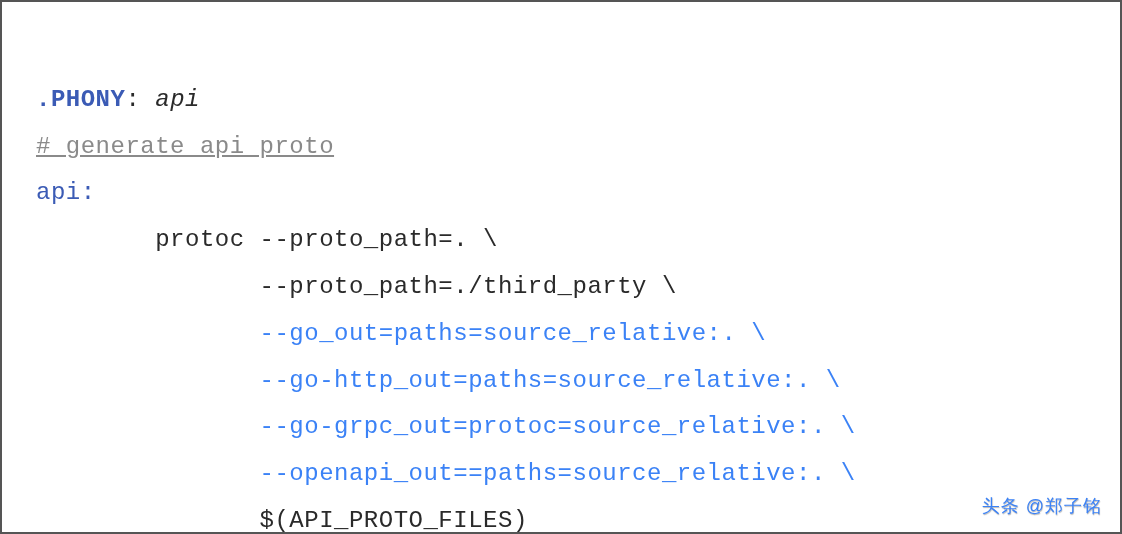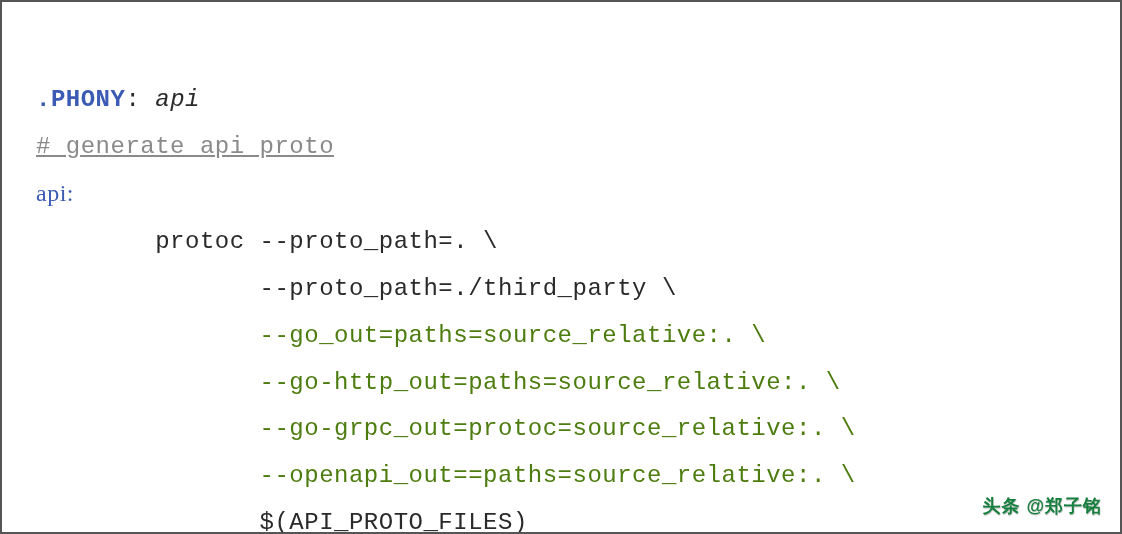--- a/index.html
+++ b/index.html
@@ -12,31 +12,31 @@
     line-height: 1.95;
     padding: 28px 34px;
     position: relative;
     border: 2px solid #555;
     letter-spacing: 0.5px;
   }
   .code-block { white-space: pre; }
   .phony { color: #3b5bb5; font-weight: bold; }
   .phony-val { color: #2a2a2a; font-style: italic; }
   .comment { color: #8a8a8a; text-decoration: underline; }
-  .target { color: #3b5bb5; font-family: Liberation Serif, serif; }
+  .target { color: #3b5bb5; }
   .cmd { color: #2a2a2a; }
-  .flagtxt { color: #4d7c0f; }
+  .flagtxt { color: #3b82f6; }
   .watermark {
     position: absolute;
     bottom: 8px;
     right: 18px;
     font-family: sans-serif;
     font-size: 18px;
-    color: #15803d;
-    font-weight: 700;
+    color: #3b82f6;
+    font-weight: 400;
     text-shadow: 0.5px 0.5px 1px rgba(0,0,0,0.3);
     letter-spacing: 1px;
   }
 </style>
 </head>
 <body>
 
 <div class="code-block">
 <span class="phony">.PHONY</span><span class="cmd">:</span><span class="phony-val"> api</span>
 <span class="comment"># generate api proto</span>

